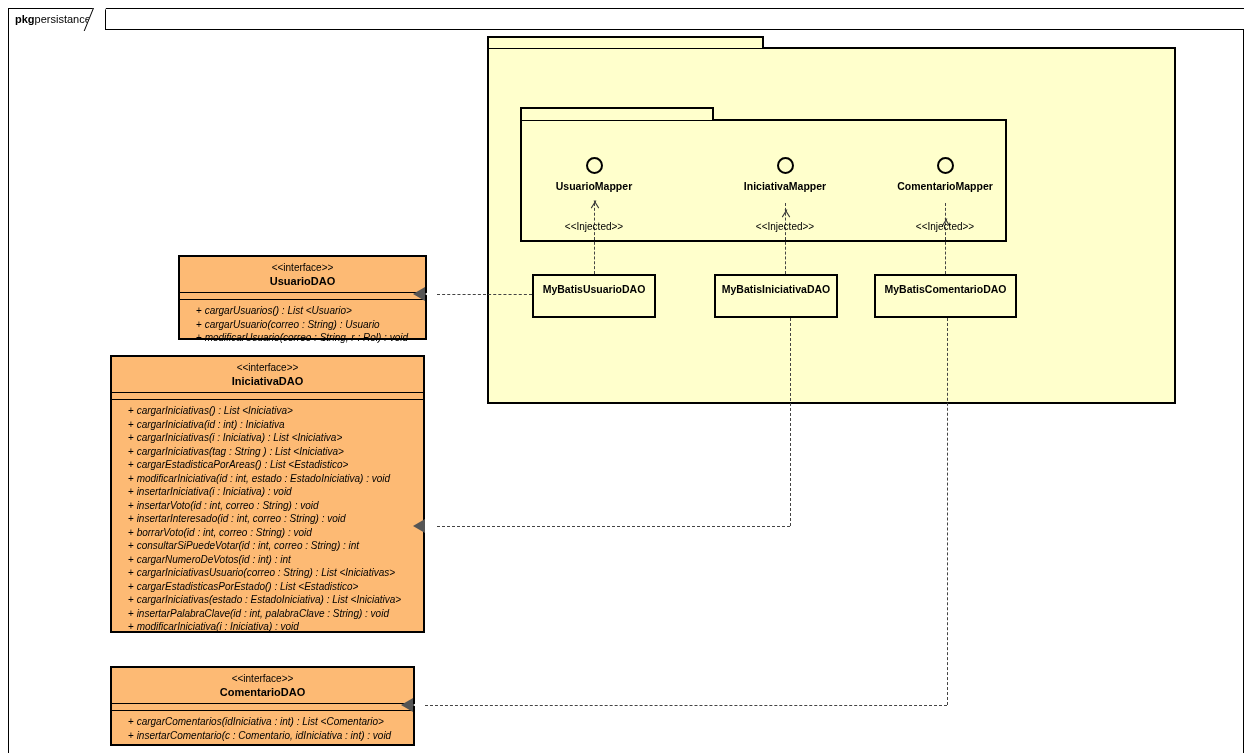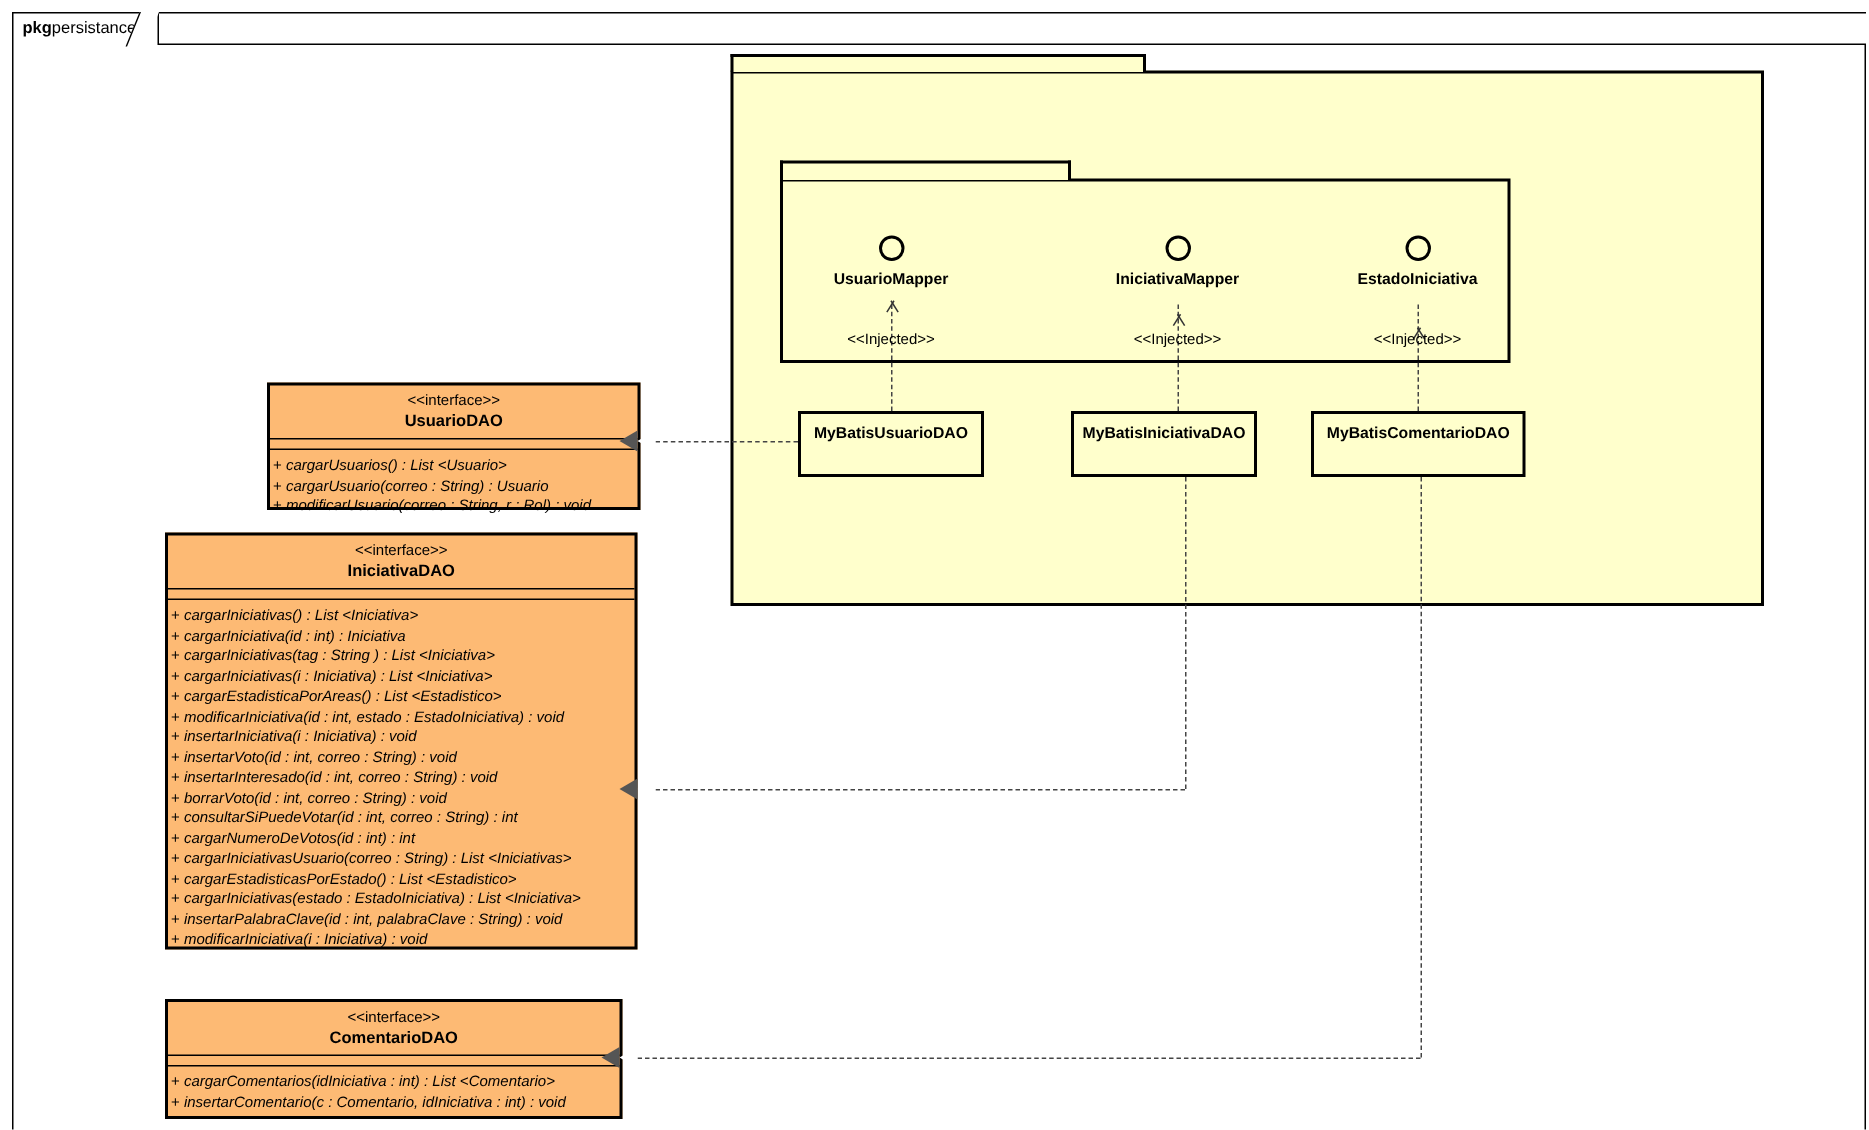--- a/index.html
+++ b/index.html
@@ -141,21 +141,21 @@
     font-size: 11px;
     font-weight: bold;
     color: #000;
     line-height: 14px;
   }
   .iface-attrs {
     height: 6px;
     border-bottom: 1px solid #000;
   }
   .iface-ops {
-    padding: 4px 0 4px 2px;
+    padding: 4px 0 4px 16px;
   }
   .iface-ops .op {
     font-size: 10px;
     font-style: italic;
     line-height: 13.5px;
     white-space: nowrap;
     color: #000;
   }
   .iface-ops .op .vis { font-style: normal; }
 
@@ -231,21 +231,21 @@
   <div class="abs pkg-body" id="pkg-mappers-body"></div>
   <div class="pkg-title abs" id="pkg-mappers-title">mappers</div>
 
   <div class="abs lollipop-circle" style="left:586px; top:157px;"></div>
   <div class="abs lollipop-label" style="left:514px; top:180px; width:160px;">UsuarioMapper</div>
 
   <div class="abs lollipop-circle" style="left:777px; top:157px;"></div>
   <div class="abs lollipop-label" style="left:705px; top:180px; width:160px;">IniciativaMapper</div>
 
   <div class="abs lollipop-circle" style="left:937px; top:157px;"></div>
-  <div class="abs lollipop-label" style="left:865px; top:180px; width:160px;">EstadoIniciativa</div>
+  <div class="abs lollipop-label" style="left:865px; top:180px; width:160px;">ComentarioMapper</div>
 
   <div class="abs dash-v" style="left:594px; top:203px; height:71px;"></div>
   <div class="abs arrow-up-open" style="left:589px; top:196px;">
       <i></i>
       <b></b>
     </div>
   <div class="abs injected-label" style="left:514px; top:221px; width:160px;">&lt;&lt;Injected&gt;&gt;</div>
 
   <div class="abs dash-v" style="left:785px; top:203px; height:71px;"></div>
   <div class="abs arrow-up-open" style="left:780px; top:196px;">
@@ -299,22 +299,22 @@
 
   <div class="abs iface-box" style="left:110px; top:355px; width:315px; height:278px;">
     <div class="iface-head">
       <div class="iface-stereo">&lt;&lt;interface&gt;&gt;</div>
       <div class="iface-name">IniciativaDAO</div>
     </div>
     <div class="iface-attrs"></div>
     <div class="iface-ops">
       <div class="op"><span class="vis">+</span> <span>cargarIniciativas() : List &lt;Iniciativa&gt;</span></div>
       <div class="op"><span class="vis">+</span> <span>cargarIniciativa(id : int) : Iniciativa</span></div>
+      <div class="op"><span class="vis">+</span> <span>cargarIniciativas(i : Iniciativa) : List &lt;Iniciativa&gt;</span></div>
       <div class="op"><span class="vis">+</span> <span>cargarIniciativas(tag : String ) : List &lt;Iniciativa&gt;</span></div>
-      <div class="op"><span class="vis">+</span> <span>cargarIniciativas(i : Iniciativa) : List &lt;Iniciativa&gt;</span></div>
       <div class="op"><span class="vis">+</span> <span>cargarEstadisticaPorAreas() : List &lt;Estadistico&gt;</span></div>
       <div class="op"><span class="vis">+</span> <span>modificarIniciativa(id : int, estado : EstadoIniciativa) : void</span></div>
       <div class="op"><span class="vis">+</span> <span>insertarIniciativa(i : Iniciativa) : void</span></div>
       <div class="op"><span class="vis">+</span> <span>insertarVoto(id : int, correo : String) : void</span></div>
       <div class="op"><span class="vis">+</span> <span>insertarInteresado(id : int, correo : String) : void</span></div>
       <div class="op"><span class="vis">+</span> <span>borrarVoto(id : int, correo : String) : void</span></div>
       <div class="op"><span class="vis">+</span> <span>consultarSiPuedeVotar(id : int, correo : String) : int</span></div>
       <div class="op"><span class="vis">+</span> <span>cargarNumeroDeVotos(id : int) : int</span></div>
       <div class="op"><span class="vis">+</span> <span>cargarIniciativasUsuario(correo : String) : List &lt;Iniciativas&gt;</span></div>
       <div class="op"><span class="vis">+</span> <span>cargarEstadisticasPorEstado() : List &lt;Estadistico&gt;</span></div>

